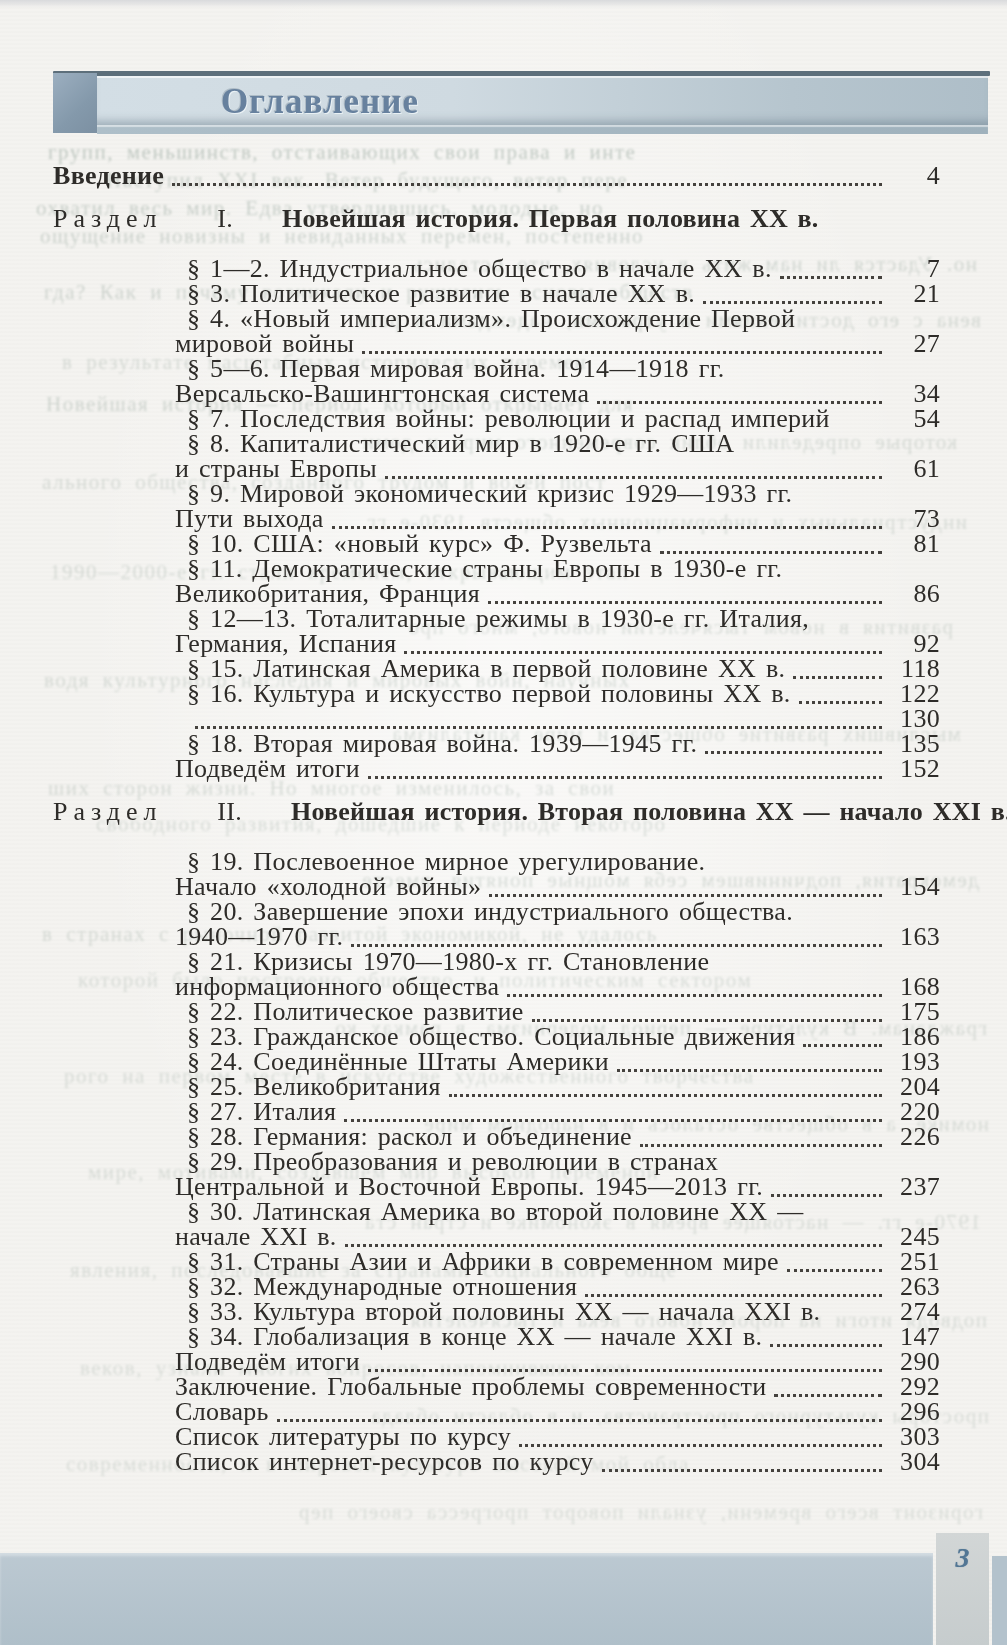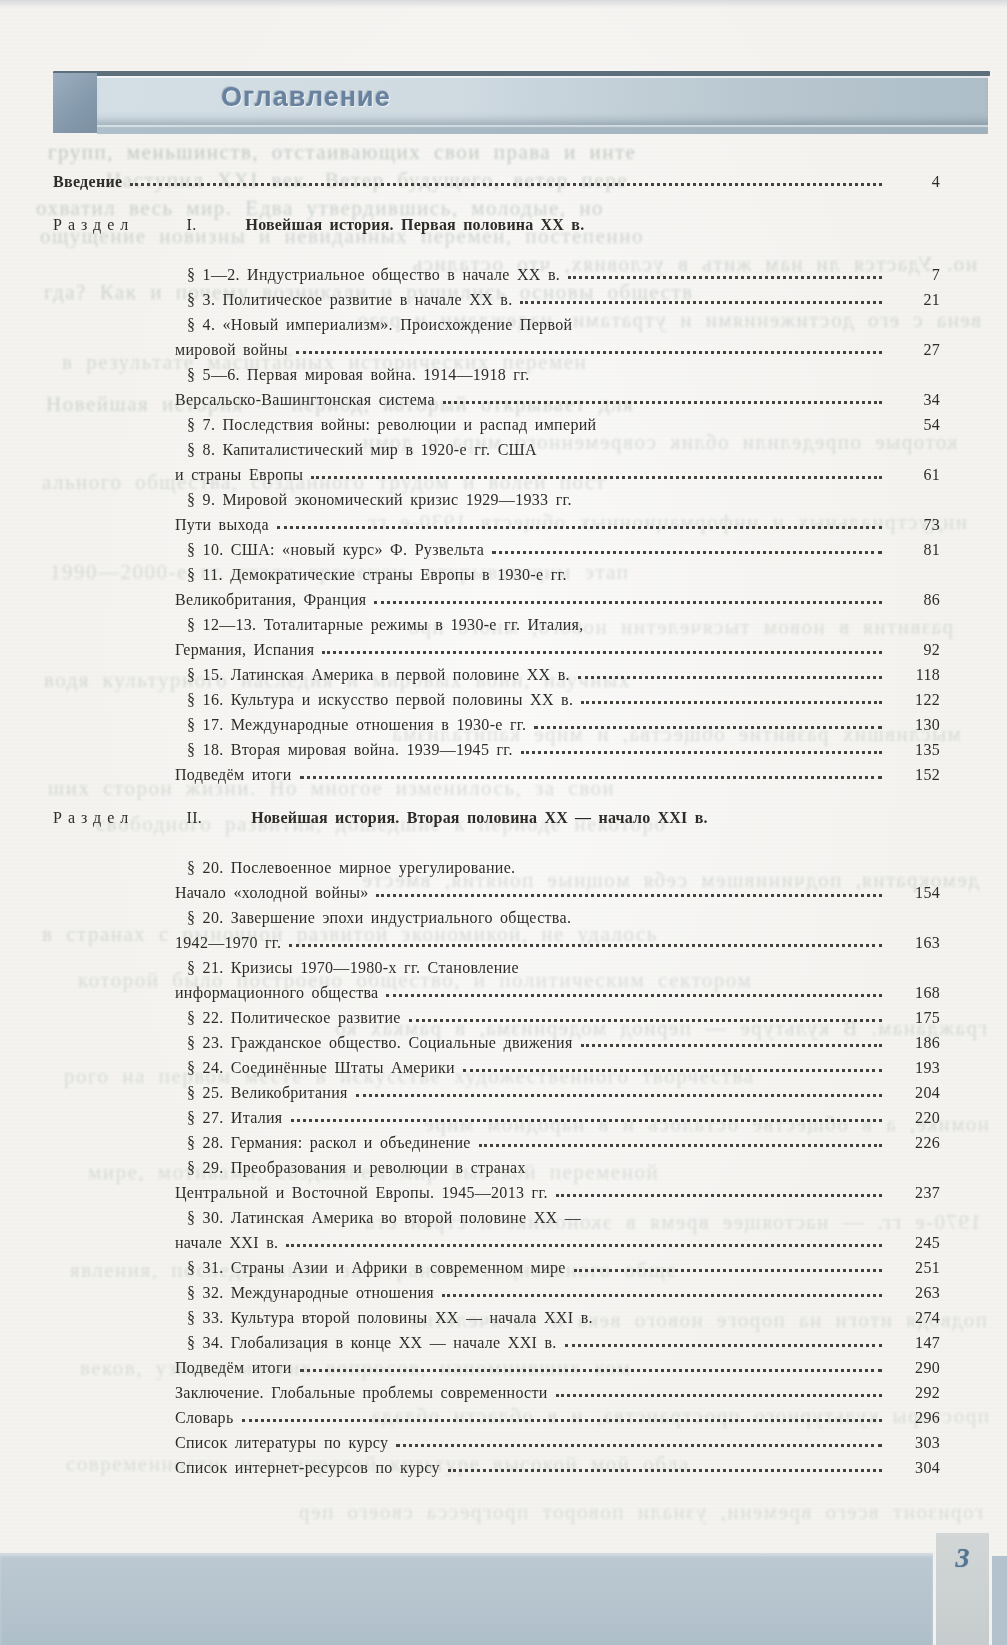--- a/index.html
+++ b/index.html
@@ -41,27 +41,27 @@
     position:absolute;left:44px;top:54px;right:2px;height:9px;
     background:linear-gradient(to right,#aebfc9,#9fb1bc);
     box-shadow:inset 0 2px 1px rgba(255,255,255,.5);
   }
   .band-square{
     position:absolute;left:0;top:2px;width:44px;height:60px;
     background:linear-gradient(135deg,#9cafc0 0%,#8499ab 60%,#7c90a2 100%);
   }
   .band-title{
     position:absolute;left:168px;top:11px;
-    font-family:Liberation Sans, sans-serif;
-    font-weight:bold;font-size:27px;letter-spacing:1px;
+    font-family:Liberation Serif, serif;
+    font-weight:bold;font-size:35px;letter-spacing:1px;
     color:#67819e;
     text-shadow:1px 1px 0 rgba(240,246,249,.8), -1px -1px 0 rgba(70,90,110,.25);
   }
   
-  .toc{position:absolute;left:53px;top:165px;width:887px;font-size:16px;
+  .toc{position:absolute;left:53px;top:165px;width:887px;font-size:26px;
        letter-spacing:.3px;word-spacing:3px;}
   .line{display:flex;align-items:flex-end;height:25px;}
   .l-flush{padding-left:0;}
   .l-entry{padding-left:134px;}
   .l-cont{padding-left:122px;}
   .txt{white-space:nowrap;line-height:1.02;}
   .b{font-weight:bold;}
   .leader{flex:1 1 auto;margin:0 6px 4px 8px;}
   .leader.dots{border-bottom:3px dotted #45423e;}
   .pg{flex:none;width:52px;text-align:right;line-height:1.02;}
@@ -228,54 +228,53 @@
         <span class="txt">§ 15. Латинская Америка в первой половине XX в.</span>
         <span class="leader dots"></span>
         <span class="pg">118</span>
       </div>
       <div class="line l-entry">
         <span class="txt">§ 16. Культура и искусство первой половины XX в.</span>
         <span class="leader dots"></span>
         <span class="pg">122</span>
       </div>
       <div class="line l-entry">
-        <span class="txt">§ 17. Международные отношения в 1930-е гг.</span>
         <span class="leader dots"></span>
         <span class="pg">130</span>
       </div>
       <div class="line l-entry">
         <span class="txt">§ 18. Вторая мировая война. 1939—1945 гг.</span>
         <span class="leader dots"></span>
         <span class="pg">135</span>
       </div>
       <div class="line l-cont">
         <span class="txt">Подведём итоги</span>
         <span class="leader dots"></span>
         <span class="pg">152</span>
       </div>
       <div class="section-row">
         <span class="spaced">Раздел</span>
         <span class="num">&nbsp;II.</span>
         <b>Новейшая история. Вторая половина XX — начало XXI в.</b>
       </div>
       <div class="line l-entry">
-        <span class="txt">§ 20. Послевоенное мирное урегулирование.</span>
+        <span class="txt">§ 19. Послевоенное мирное урегулирование.</span>
         <span class="leader"></span>
       </div>
       <div class="line l-cont">
         <span class="txt">Начало «холодной войны»</span>
         <span class="leader dots"></span>
         <span class="pg">154</span>
       </div>
       <div class="line l-entry">
         <span class="txt">§ 20. Завершение эпохи индустриального общества.</span>
         <span class="leader"></span>
       </div>
       <div class="line l-cont">
-        <span class="txt">1942—1970 гг.</span>
+        <span class="txt">1940—1970 гг.</span>
         <span class="leader dots"></span>
         <span class="pg">163</span>
       </div>
       <div class="line l-entry">
         <span class="txt">§ 21. Кризисы 1970—1980-х гг. Становление</span>
         <span class="leader"></span>
       </div>
       <div class="line l-cont">
         <span class="txt">информационного общества</span>
         <span class="leader dots"></span>

